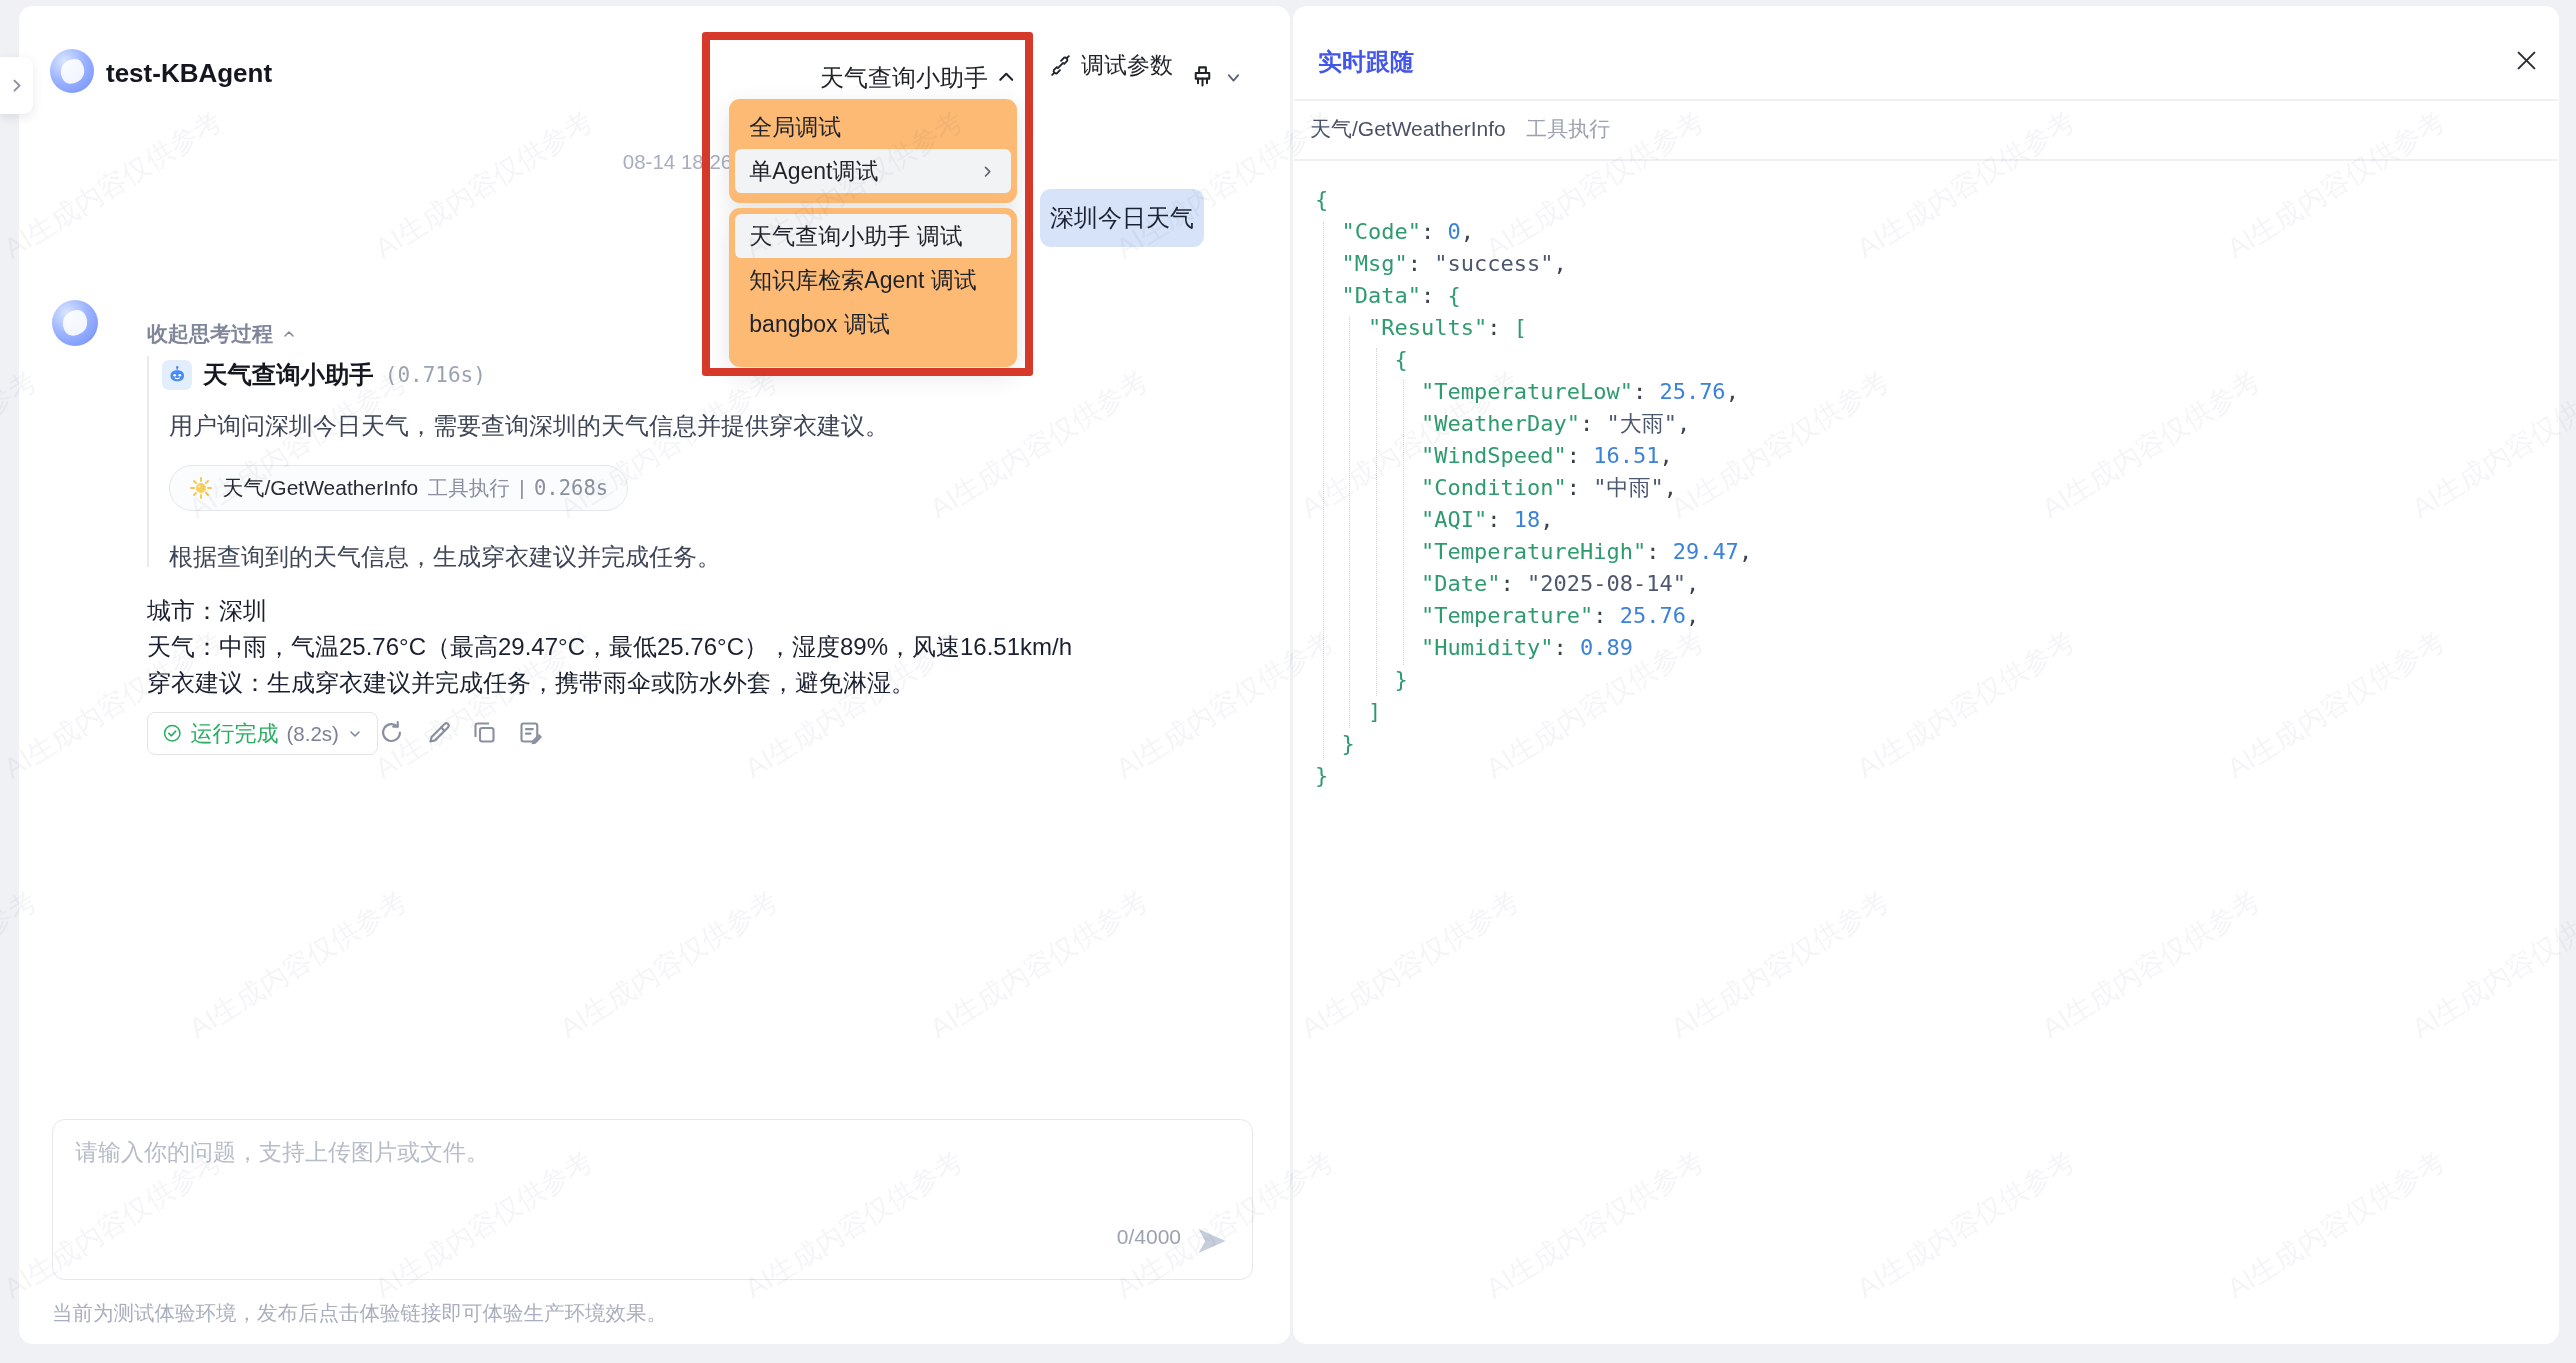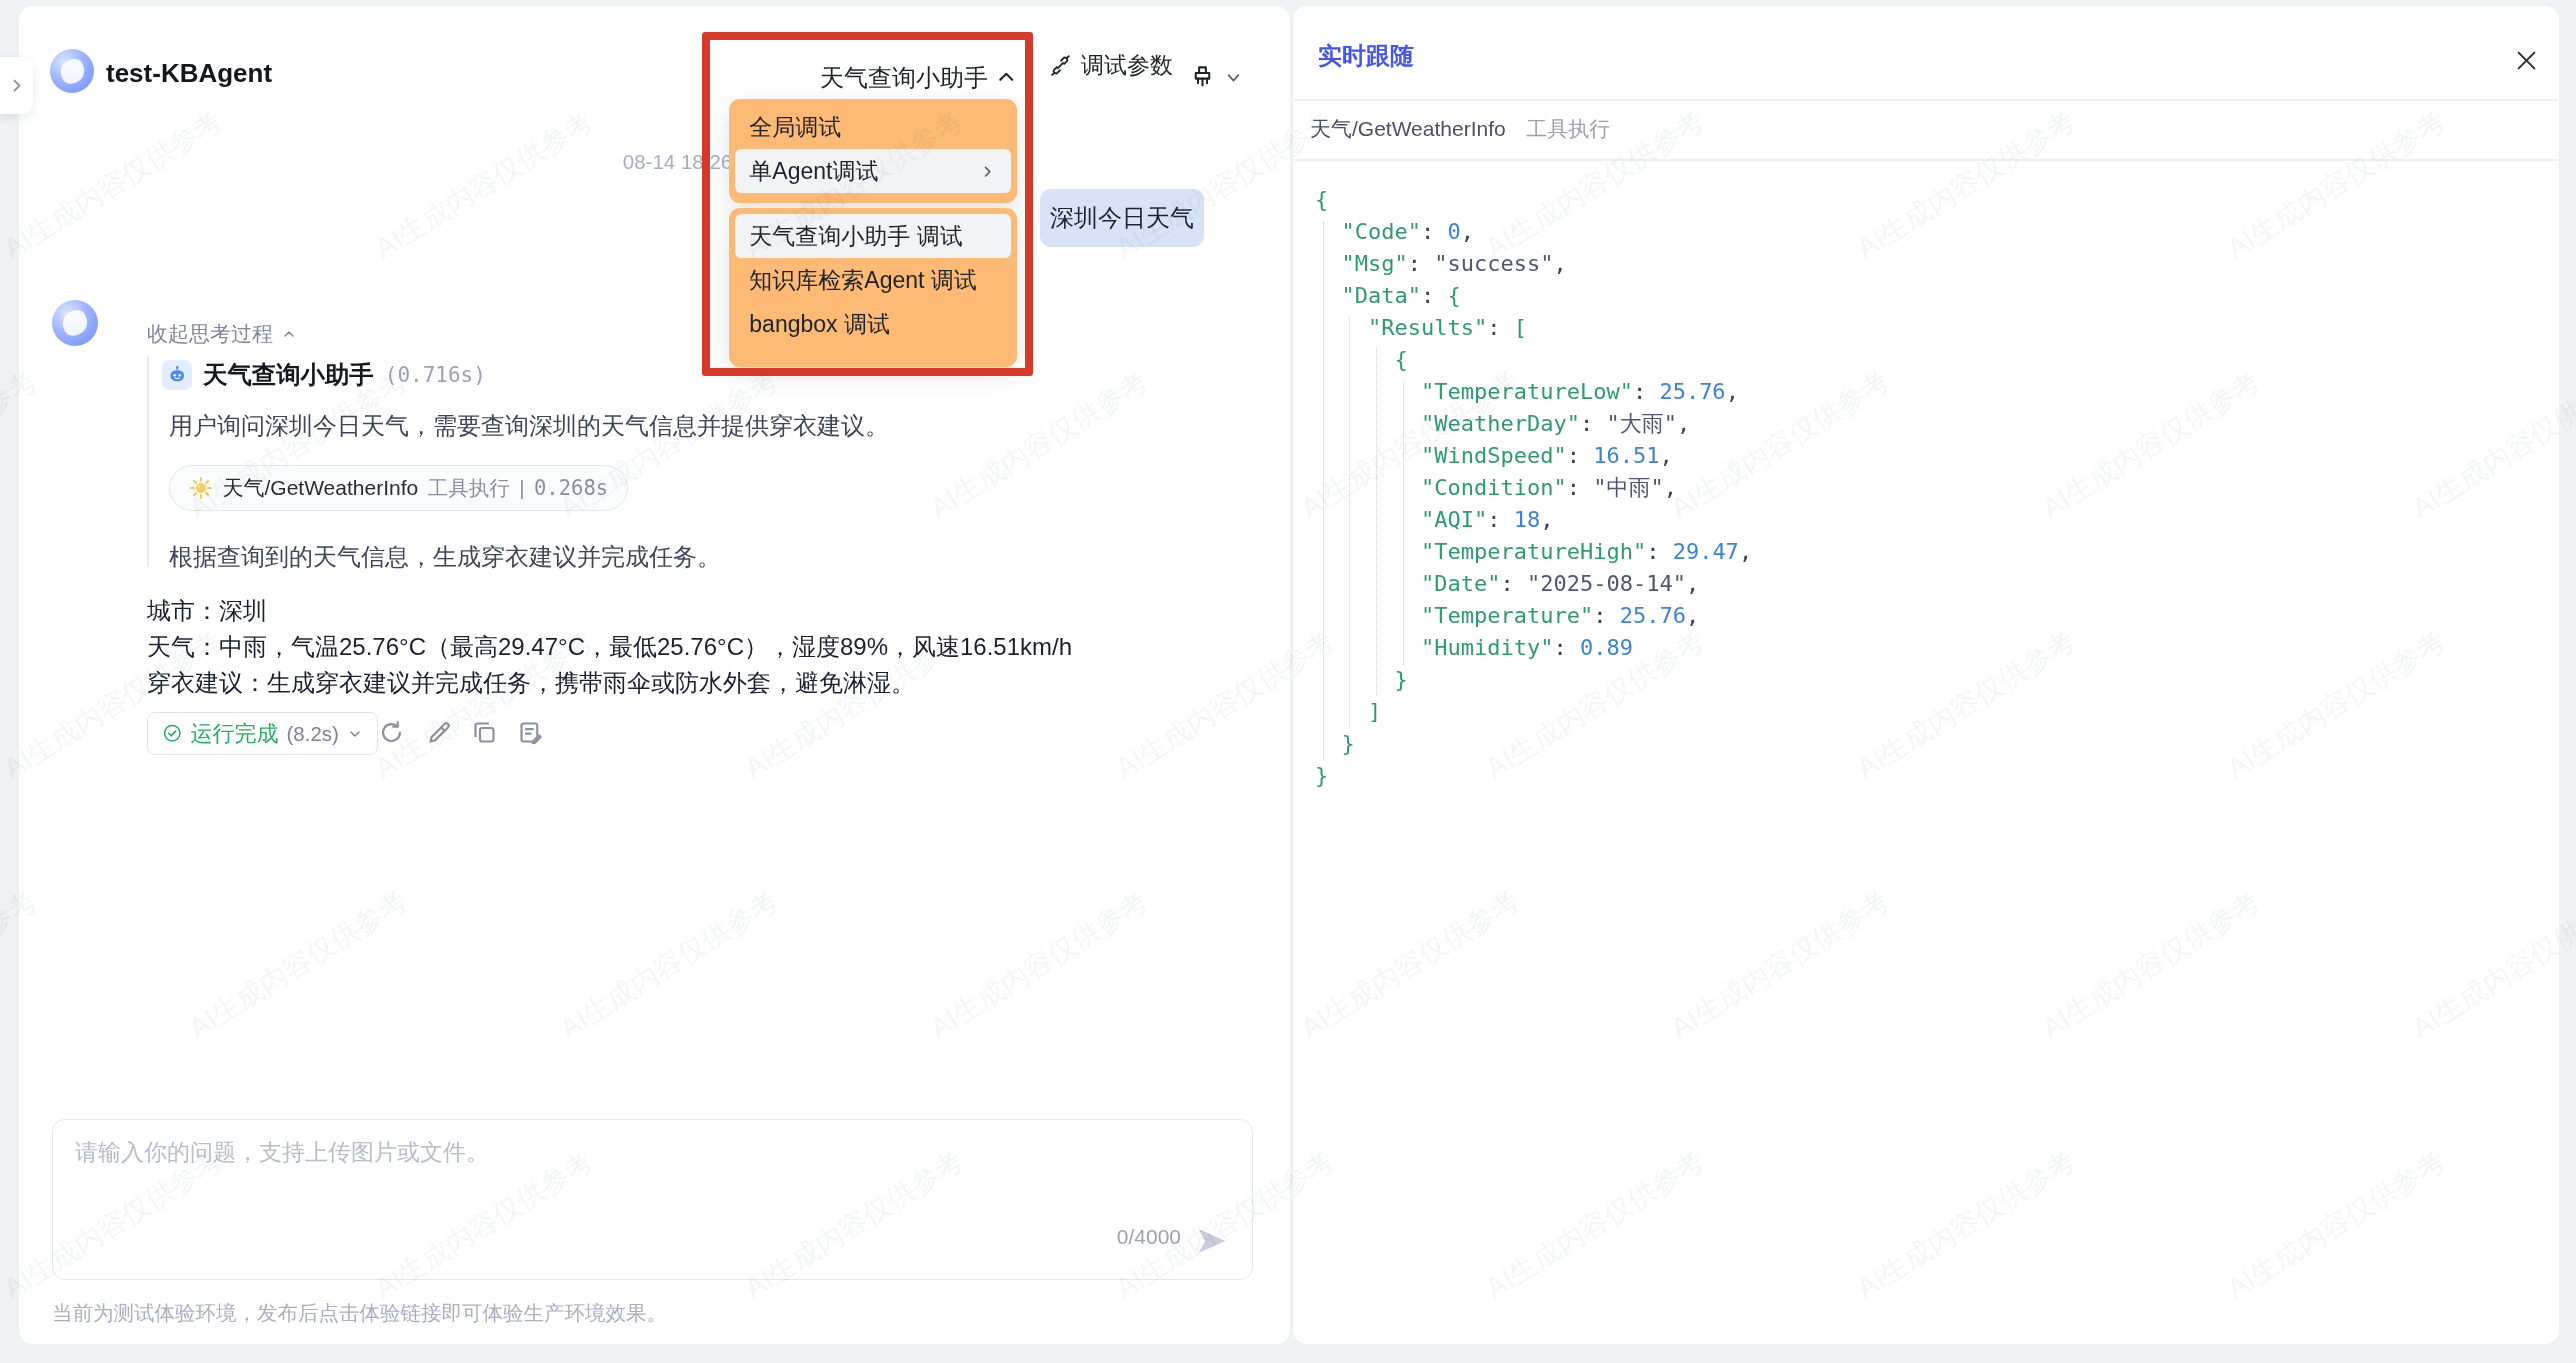--- a/index.html
+++ b/index.html
@@ -43,21 +43,21 @@
   .menu-item.sel { background:#F2F3F5; }
 
   
   #timestamp { left:520px; top:150px; width:315px; text-align:center; font-size:20.5px; color:#A8AEBF; }
   #user-bubble { left:1040px; top:189px; width:164px; height:58px; background:#D7E3F9;
     border-radius:11px; display:flex; align-items:center; justify-content:center;
     font-size:24px; color:#1B2233;text-align:center; }
   #bot-avatar { left:52px; top:300px; width:46px; height:46px; border-radius:50%;
     background:radial-gradient(circle at 32% 28%, #D9E6FF 0%, #9DB4FF 45%, #6E8BFA 100%); }
   #collapse-row { left:147px; top:320px; display:flex; align-items:center; gap:8px;
-    font-size:21px; color:#81879B; }
+    font-size:21px; color:#81879B;font-weight:bold; }
   #think-line { left:147px; top:356px; width:1.6px; height:211px; background:#E8EAF0; }
   #agent-row { left:162px; top:359px; display:flex; align-items:center; gap:11px; }
   #agent-ico { width:30px; height:30px; background:#E2EDFD; border-radius:7px;
     display:flex; align-items:center; justify-content:center; }
   #agent-name { font-size:24.4px; font-weight:700; color:#14171F; }
   #agent-time { font-size:21px; color:#9BA2B3; font-family:"DejaVu Sans Mono",monospace; }
   .thought { left:169px; width:1056px; font-size:24px; color:#3E4557; line-height:32px; }
   #thought1 { top:410px; } #thought2 { top:541px; }
   #tool-chip { left:169px; top:465px; height:46px; display:inline-flex; align-items:center;
     gap:9.5px; padding:0 19px; border:1.6px solid #E4E7EB; background:#FBFCFD; border-radius:24px; }
@@ -77,21 +77,21 @@
     border-radius:12.6px; background:#fff; }
   #composer textarea { position:absolute; left:22px; top:17.3px; width:1088px; height:95px;
     border:none; outline:none; resize:none; font-family:inherit; font-size:23px; color:#3A4254;
     background:transparent; }
   #composer textarea::placeholder { color:#B7BCC9; }
   #char-count { position:absolute; right:71px; bottom:30px; font-size:21px; color:#9CA2B2; }
   #send-btn { position:absolute; right:22px; bottom:20.5px; width:36px; height:36px; }
   #footer-note { left:52px; top:1299px; font-size:20.5px; color:#A9AFBE; }
 
   
-  #panel-title { left:1318px; top:40px; font-size:24px; font-weight:600; color:#4355EC; }
+  #panel-title { left:1318px; top:46px; font-size:24px; font-weight:600; color:#4355EC; }
   #panel-close { left:2513px; top:47px; width:27px; height:27px; }
   .hdiv { position:absolute; left:1294px; width:1264px; height:1.6px; background:#EEF0F4; }
   #div1 { top:99px; } #div2 { top:159px; }
   #tab-row { left:1310px; top:115px; display:flex; align-items:center; gap:20.5px; }
   #tab-name { font-size:21px; color:#4A5164; }
   #tab-action { font-size:21px; color:#9BA1B0; }
 
   #code-block { left:1315px; top:184px; font-family:"DejaVu Sans Mono",monospace;
     font-size:22px; line-height:32px; color:#39414F; z-index:3; }
   .cl { white-space:pre; }

